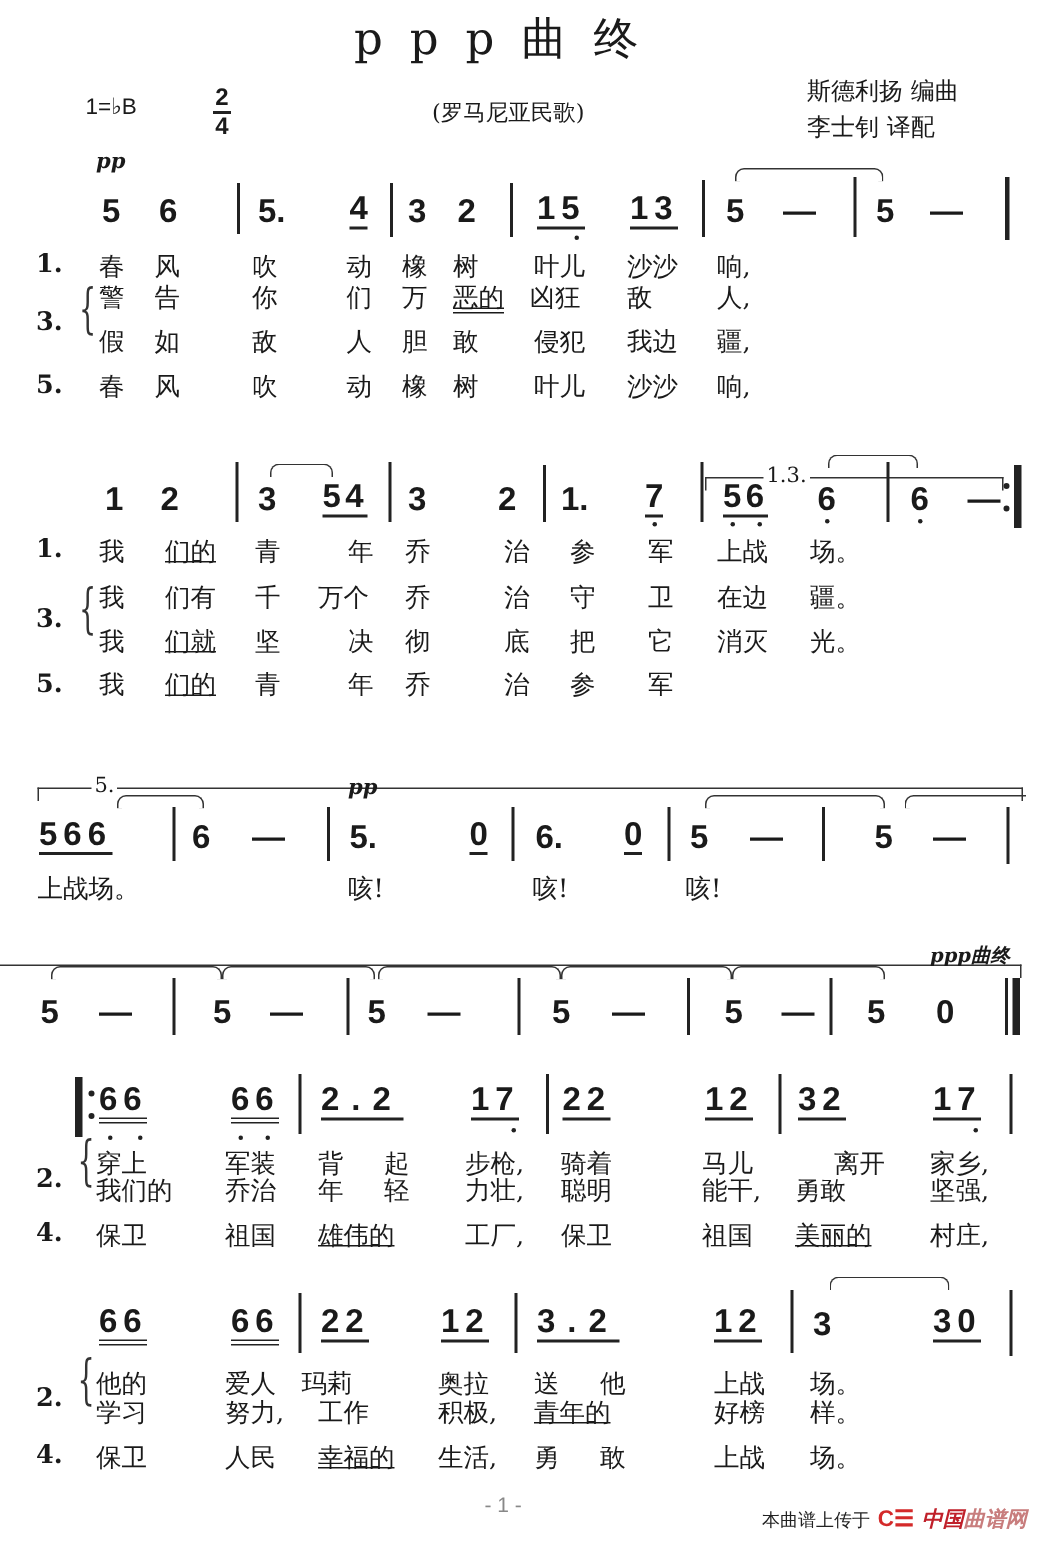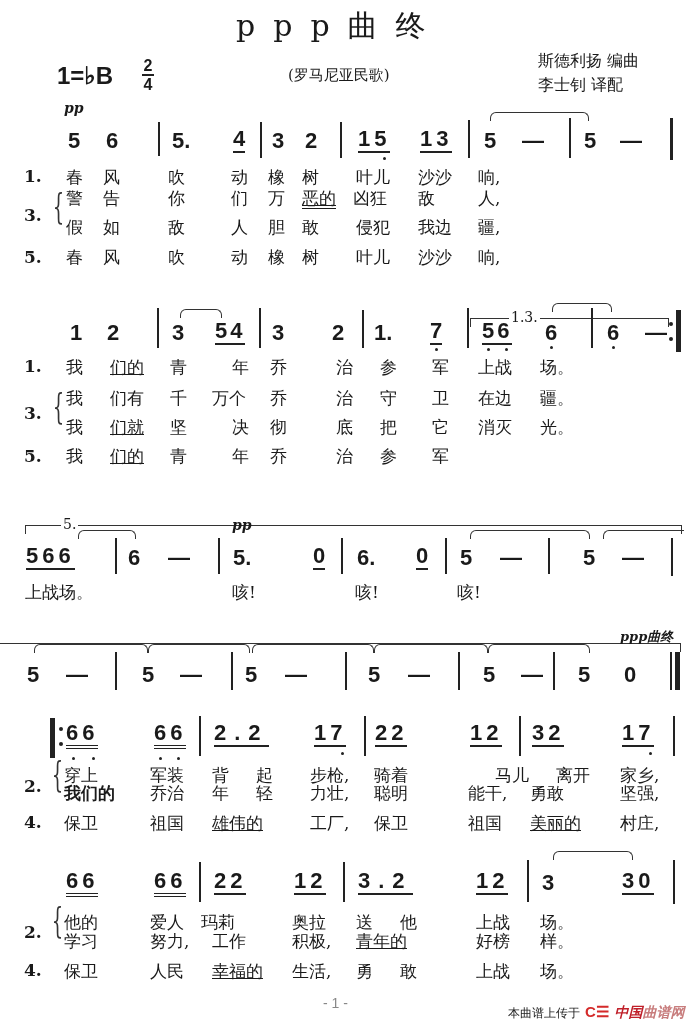--- a/index.html
+++ b/index.html
@@ -1,20 +1,20 @@
 <!DOCTYPE html>
 <html><head>
 <meta charset="utf-8">
 <style>
   html, body { margin: 0; padding: 0; background: #ffffff; }
   body { width: 700px; height: 1028px; position: relative; overflow: hidden;
          font-family: "DejaVu Serif", serif; color: #1a1a1a; }
   .abs { position: absolute; white-space: nowrap; }
   .title { font-size: 30px; letter-spacing: 18px; font-family: "DejaVu Serif", serif; }
-  .key { font-family: "Liberation Sans", sans-serif; font-weight: bold; font-size: 24px; }
+  .key { font-family: "Liberation Sans", sans-serif; font-weight: normal; font-size: 15px; }
   .frac { font-family: "Liberation Sans", sans-serif; font-weight: bold; font-size: 16px; line-height: 15px; text-align: center; }
   .frac .line { border-top: 2px solid #222; width: 12px; margin: 1px auto; }
   .subtitle { font-size: 15px; }
   .credit { font-size: 16px; line-height: 22px; }
   .dyn { font-style: italic; font-family: "DejaVu Serif", serif; font-size: 14px; font-weight: bold; }
   .n { font-family: "Liberation Sans", sans-serif; font-weight: bold; font-size: 22px; }
   .u1 { border-bottom: 2px solid #222; line-height: 22px; padding-bottom: 1px; }
   .u2 { border-bottom: 4px double #222; line-height: 22px; padding-bottom: 1px; }
   .ly { font-size: 17px; }
   .vn { font-family: "DejaVu Serif", serif; font-weight: bold; font-size: 17px; }
@@ -295,26 +295,26 @@
   <span class="abs brace" style="left:46px; top:754px;">{</span>
   <span class="abs vn" style="left:24px; top:812px;">4.</span>
 
   <div>
     <span class="abs ly" style="left:64px; top:764px;">穿上</span>
     <span class="abs ly" style="left:150px; top:764px;">军装</span>
     <span class="abs ly" style="left:212px; top:764px;">背</span>
     <span class="abs ly" style="left:256px; top:764px;">起</span>
     <span class="abs ly" style="left:310px; top:764px;">步枪,</span>
     <span class="abs ly" style="left:374px; top:764px;">骑着</span>
-    <span class="abs ly" style="left:495px; top:764px;">马儿</span>
+    <span class="abs ly" style="left:468px; top:764px;">马儿</span>
     <span class="abs ly" style="left:556px; top:764px;">离开</span>
     <span class="abs ly" style="left:620px; top:764px;">家乡,</span>
   </div>
   <div>
-    <span class="abs ly" style="left:64px; top:782px;font-weight:bold;">我们的</span>
+    <span class="abs ly" style="left:64px; top:782px;">我们的</span>
     <span class="abs ly" style="left:150px; top:782px;">乔治</span>
     <span class="abs ly" style="left:212px; top:782px;">年</span>
     <span class="abs ly" style="left:256px; top:782px;">轻</span>
     <span class="abs ly" style="left:310px; top:782px;">力壮,</span>
     <span class="abs ly" style="left:374px; top:782px;">聪明</span>
     <span class="abs ly" style="left:468px; top:782px;">能干,</span>
     <span class="abs ly" style="left:530px; top:782px;">勇敢</span>
     <span class="abs ly" style="left:620px; top:782px;">坚强,</span>
   </div>
   <div>

